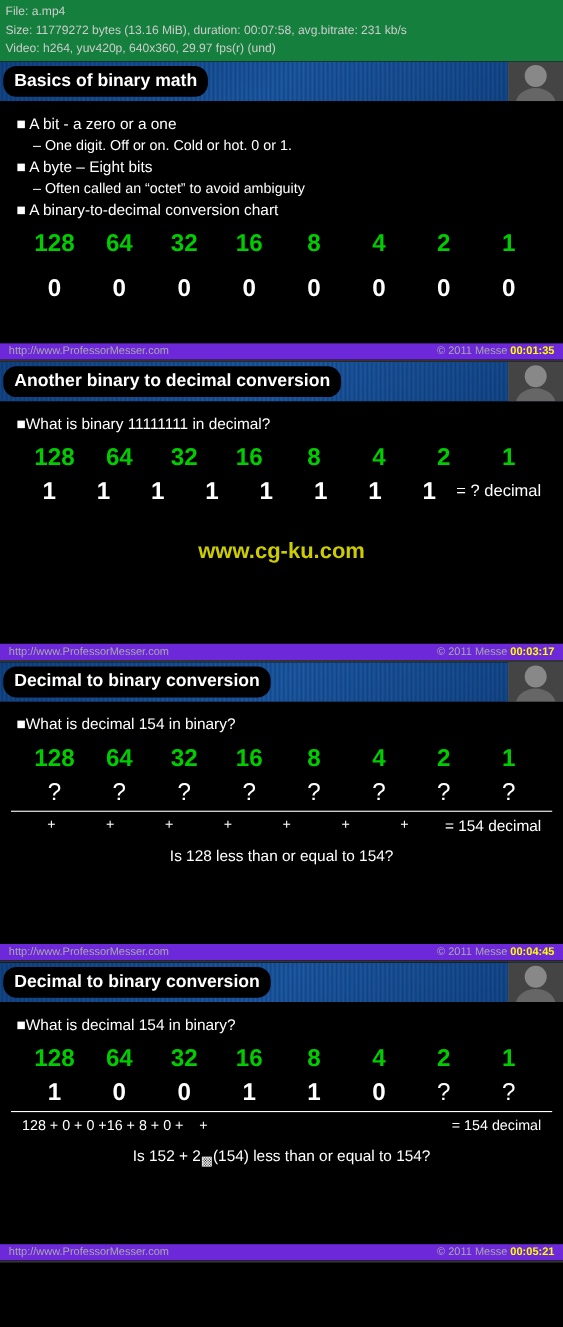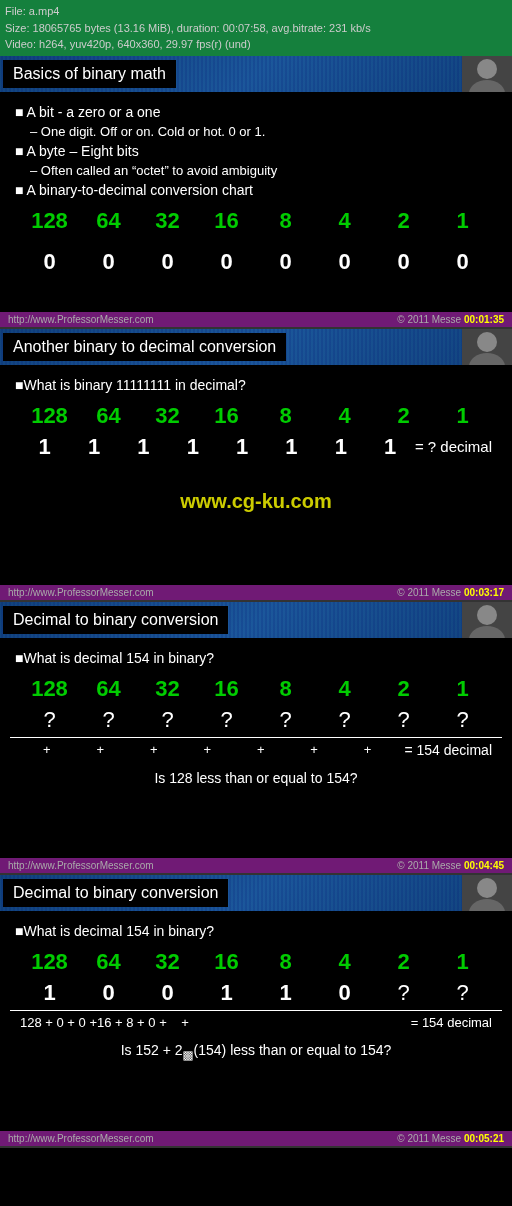--- a/index.html
+++ b/index.html
@@ -46,25 +46,26 @@
         rgba(0,100,200,0.3) 0px,
         rgba(0,50,150,0.5) 2px,
         rgba(0,100,200,0.3) 4px
       );
     }
 
     .slide-title {
       position: relative;
       background: #000;
       color: #fff;
-      font-weight: normal;
+      font-weight: bold;
       font-size: 16px;
       padding: 5px 10px;
       margin: 3px;
       z-index: 1;
+      border-radius: 12px;
     }
 
     .slide-avatar {
       position: absolute;
       right: 0;
       top: 0;
       width: 50px;
       height: 36px;
       background: #555;
       overflow: hidden;
@@ -80,21 +81,21 @@
       min-height: 220px;
       position: relative;
     }
 
     .slide-footer {
       display: flex;
       justify-content: space-between;
       padding: 2px 8px;
       font-size: 10px;
       color: #aaa;
-      background: #701a75;
+      background: #6d28d9;
     }
 
     
     .bullet {
       font-size: 14px;
       color: #fff;
       margin: 4px 0;
       padding-left: 5px;
     }
 
@@ -158,21 +159,21 @@
     .bit-q {
       color: #fff;
       font-size: 22px;
     }
   </style>
 </head>
 <body>
 
 <div class="file-info">
   <div>File: a.mp4</div>
-  <div>Size: 18065765 bytes (13.16 MiB), duration: 00:07:58, avg.bitrate: 231 kb/s</div>
+  <div>Size: 11779272 bytes (13.16 MiB), duration: 00:07:58, avg.bitrate: 231 kb/s</div>
   <div>Video: h264, yuv420p, 640x360, 29.97 fps(r) (und)</div>
 </div>
 
 <div class="slide">
   <div class="slide-header">
     <div class="slide-header-bg"></div>
     <div class="slide-title">Basics of binary math</div>
     <div class="slide-avatar">
       <svg width="50" height="36" viewBox="0 0 50 36">
         <rect width="50" height="36" fill="#444"></rect>

